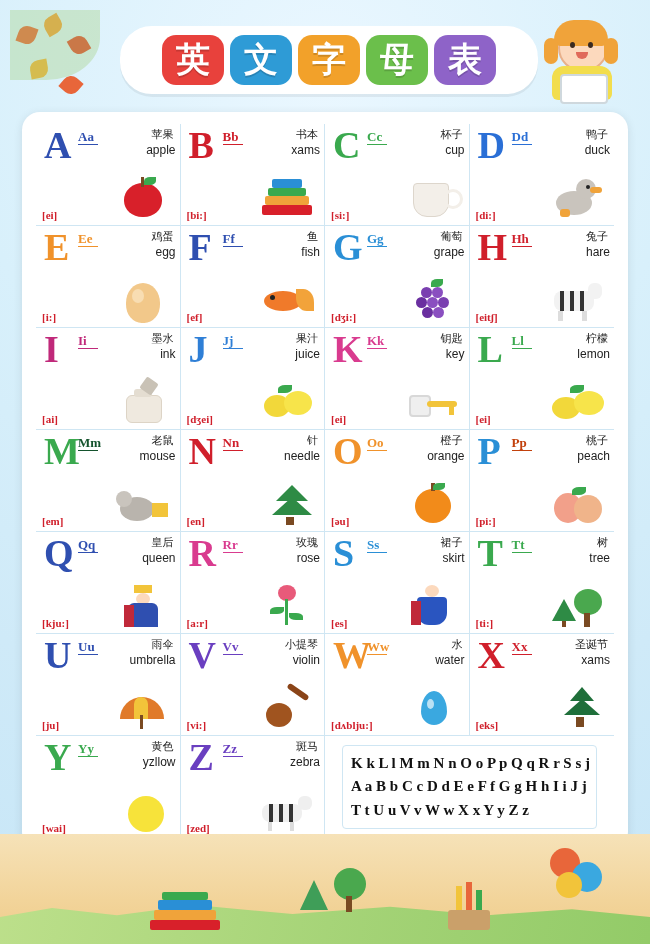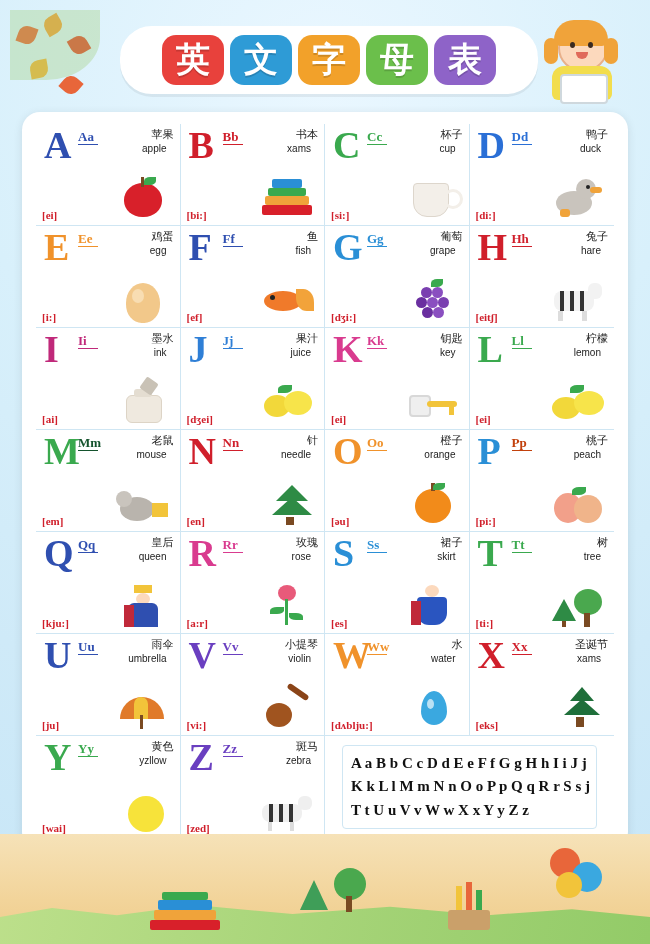--- a/index.html
+++ b/index.html
@@ -63,21 +63,21 @@
   .pair{
     position:absolute;left:42px;top:6px;
     font-size:13px;font-weight:bold;line-height:1;
     font-family:"Liberation Serif", serif;
   }
   .pair .under{display:block;border-top:1.5px solid currentColor;width:20px;margin-top:1px;}
   .word-cn{
     position:absolute;right:6px;top:4px;font-size:11px;color:#222;text-align:right;line-height:1.2;
   }
   .word-en{
-    position:absolute;right:13px;top:19px;font-size:10px;color:#222;text-align:right;line-height:1.2;
+    position:absolute;right:4px;top:19px;font-size:12px;color:#222;text-align:right;line-height:1.2;
   }
   .phon{
     position:absolute;left:6px;bottom:4px;font-size:11px;font-weight:bold;
     font-family:"Liberation Serif", serif;
   }
   .pic{
     position:absolute;right:6px;bottom:4px;width:62px;height:46px;
   }
   
   .sh{position:absolute;}
@@ -498,22 +498,22 @@
           <div class="sh" style="left:23px;top:16px;width:4px;height:18px;background:#333;"></div>
           <div class="sh" style="left:33px;top:16px;width:4px;height:18px;background:#333;"></div>
           <div class="sh" style="left:42px;top:8px;width:14px;height:14px;background:#efefef;border-radius:6px;"></div>
           <div class="sh" style="left:12px;top:34px;width:4px;height:9px;background:#ddd;"></div>
           <div class="sh" style="left:34px;top:34px;width:4px;height:9px;background:#ddd;"></div>
         </div>
       </div>
 
       <div class="cell last-row last-col alpha-box empty">
         <div class="alpha-inner">
+          <div>K k L l M m N n O o P p Q q R r S s   j</div>
           <div>A a B b C c D d E e F f G g H h I i J j</div>
-          <div>K k L l M m N n O o P p Q q R r S s   j</div>
           <div>T t U u V v W w X x Y y Z z</div>
         </div>
       </div>
 
     </div>
   </div>
 
 
   <div class="ground"></div>
   <div class="ground-green"></div>

